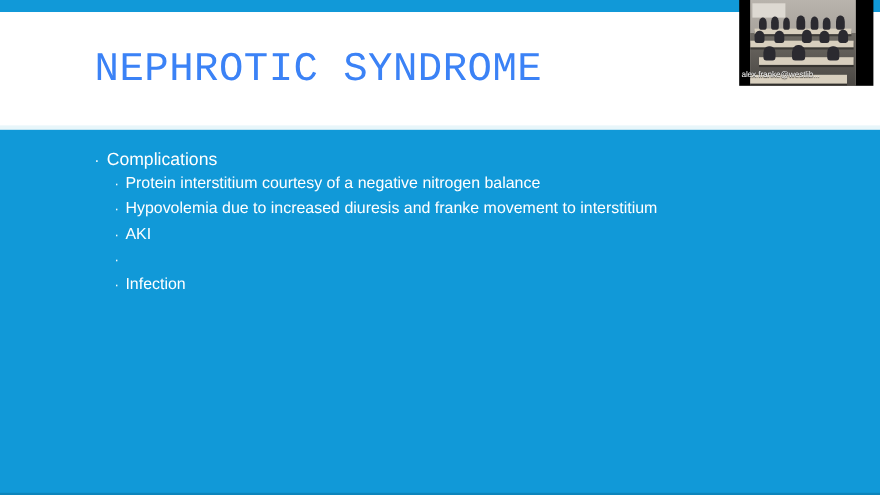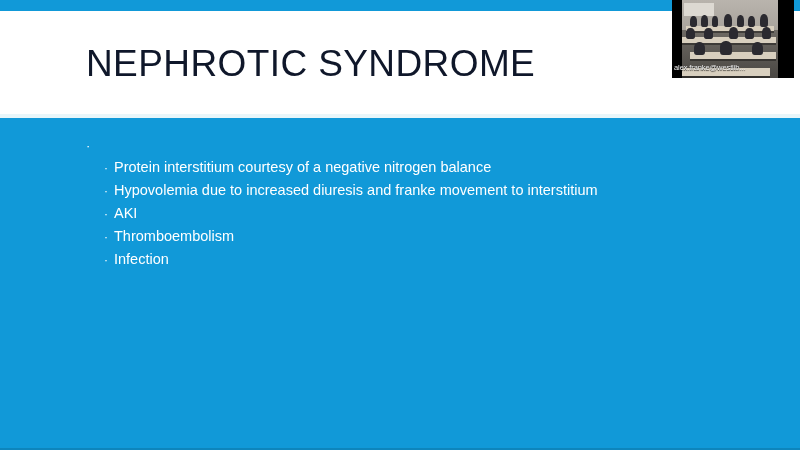--- a/index.html
+++ b/index.html
@@ -39,23 +39,24 @@
     background: #ffffff;
   }
 
   .slide-title {
     position: absolute;
     left: 86px;
     top: 42px;
     font-size: 37px;
     line-height: 44px;
     letter-spacing: 0.4px;
-    color: #0f172a;
+    color: #3b82f6;
     font-weight: 400;
     white-space: nowrap;
+    font-family: Liberation Mono, monospace;
   }
 
   
   .header-rule {
     position: absolute;
     left: 0;
     top: 114px;
     width: 800px;
     height: 4px;
     background: #E8F6FA;
@@ -232,40 +233,40 @@
 
   <div class="header-rule"></div>
 
   <div class="body-block"></div>
   <div class="body-bottom-edge"></div>
 
   <div class="bullet-list">
 
     <div class="bullet-row lvl1 r0">
       <span class="marker">·</span>
+      <span class="btext">Complications</span>
     </div>
 
     <div class="bullet-row lvl2 r1">
       <span class="marker">·</span>
       <span class="btext">Protein interstitium courtesy of a negative nitrogen balance</span>
     </div>
 
     <div class="bullet-row lvl2 r2">
       <span class="marker">·</span>
       <span class="btext">Hypovolemia due to increased diuresis and franke movement to interstitium</span>
     </div>
 
     <div class="bullet-row lvl2 r3">
       <span class="marker">·</span>
       <span class="btext">AKI</span>
     </div>
 
     <div class="bullet-row lvl2 r4">
       <span class="marker">·</span>
-      <span class="btext">Thromboembolism</span>
     </div>
 
     <div class="bullet-row lvl2 r5">
       <span class="marker">·</span>
       <span class="btext">Infection</span>
     </div>
 
   </div>
 
   <div class="video-overlay">

